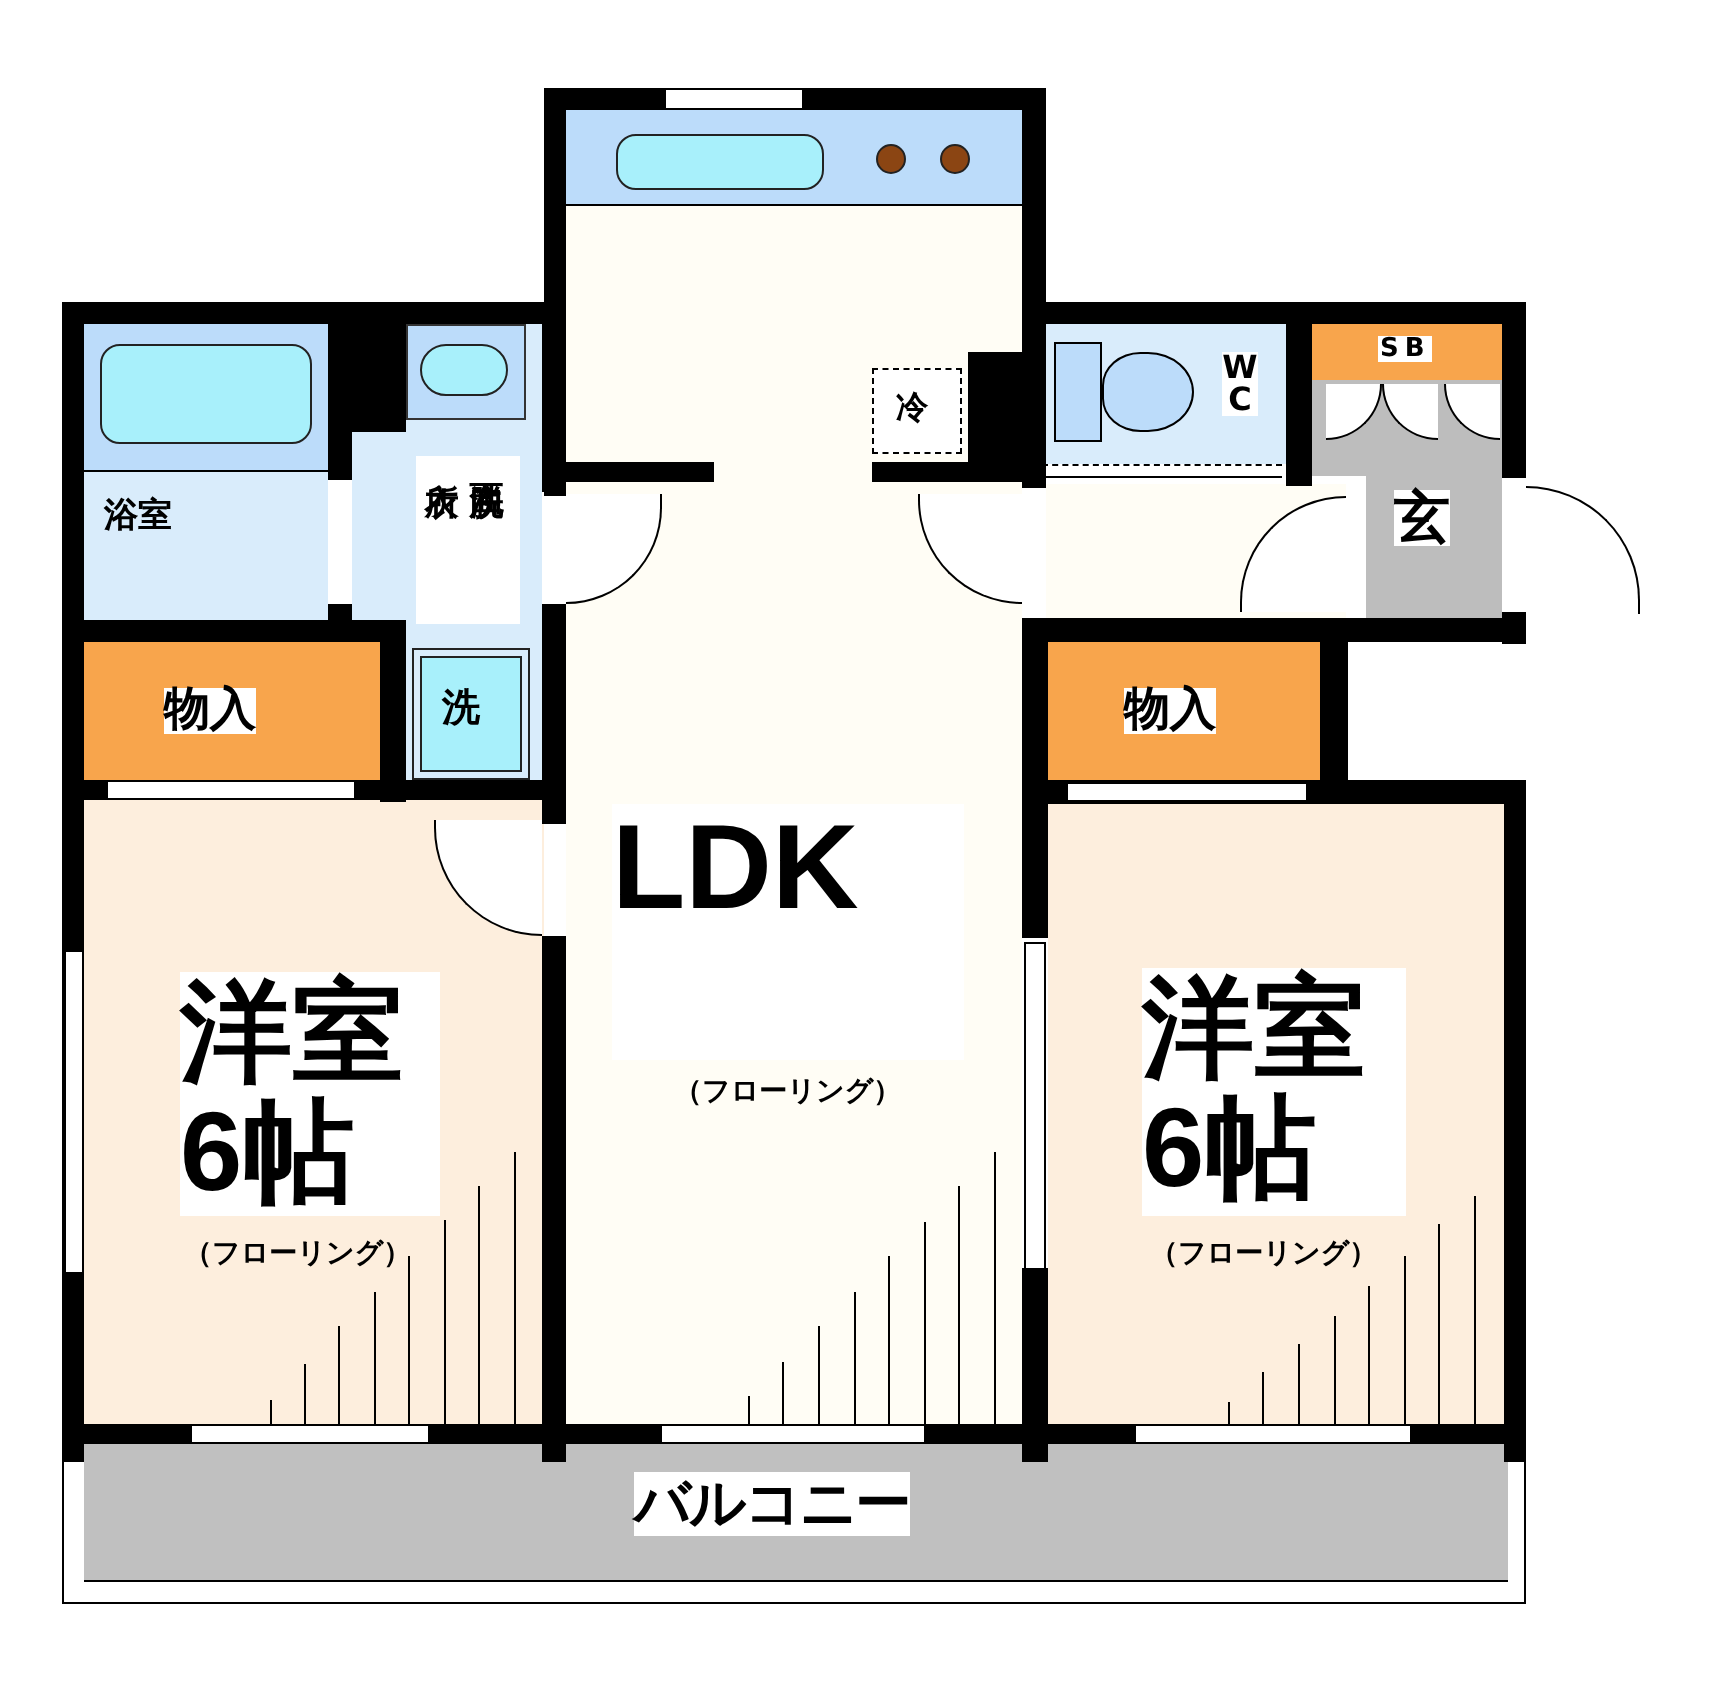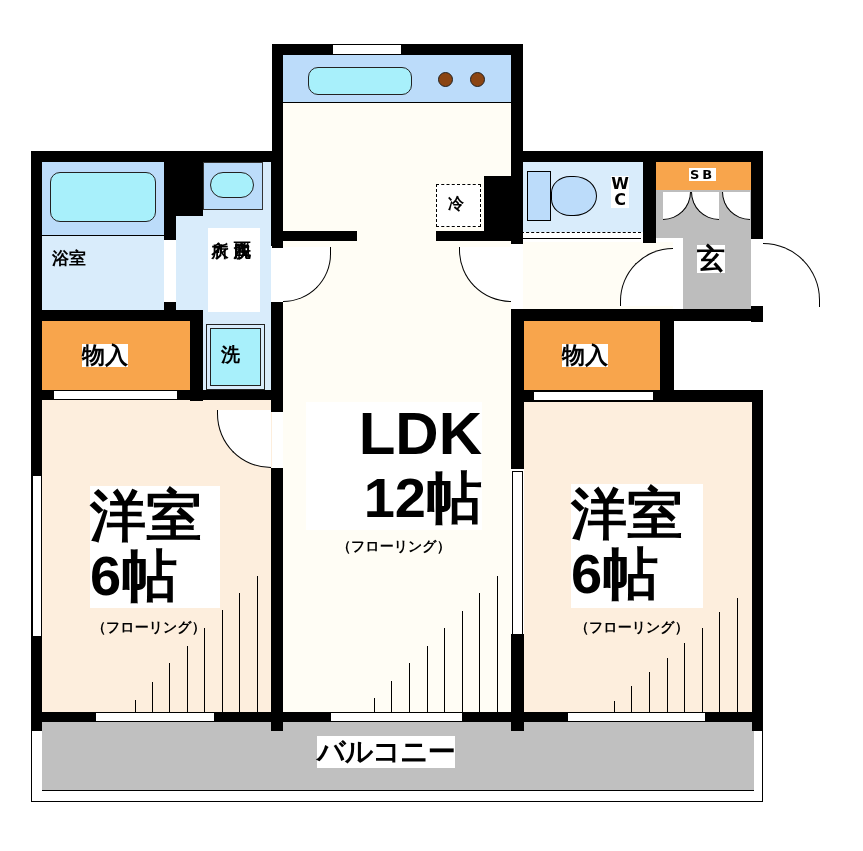--- a/index.html
+++ b/index.html
@@ -163,23 +163,22 @@
 
 <div class="lbl" style="left:611px;top:176px;font-size:16px;text-align:center;width:18px;">
   <div>W</div>
   <div>C</div>
 </div>
 
 <div class="lbl" style="left:689px;top:168px;font-size:13px;letter-spacing:3px;padding:0 1px;">SB</div>
 
 <div class="lbl" style="left:697px;top:245px;font-size:28px;">玄</div>
 
-<div class="lbl" style="left:306px;top:402px;width:176px;height:128px;background:#fff;font-family:'Liberation Sans', sans-serif;text-align:right;">
+<div class="lbl" style="left:306px;top:402px;width:176px;height:128px;background:#fff;font-family:'Liberation Sans', sans-serif;text-align:left;">
   <div style="font-size:60px;line-height:64px;">LDK</div>
-  <div style="font-size:56px;line-height:64px;">12帖</div>
 </div>
 <div class="lbl" style="left:337px;top:539px;font-size:14px;background:transparent;">（フローリング）</div>
 
 <div class="lbl" style="left:90px;top:486px;width:130px;height:122px;font-family:'Liberation Sans', sans-serif;">
   <div style="font-size:56px;line-height:60px;">洋室</div>
   <div style="font-size:56px;line-height:60px;">6帖</div>
 </div>
 <div class="lbl" style="left:92px;top:620px;font-size:14px;background:transparent;">（フローリング）</div>
 
 <div class="lbl" style="left:571px;top:484px;width:132px;height:124px;font-family:'Liberation Sans', sans-serif;">

